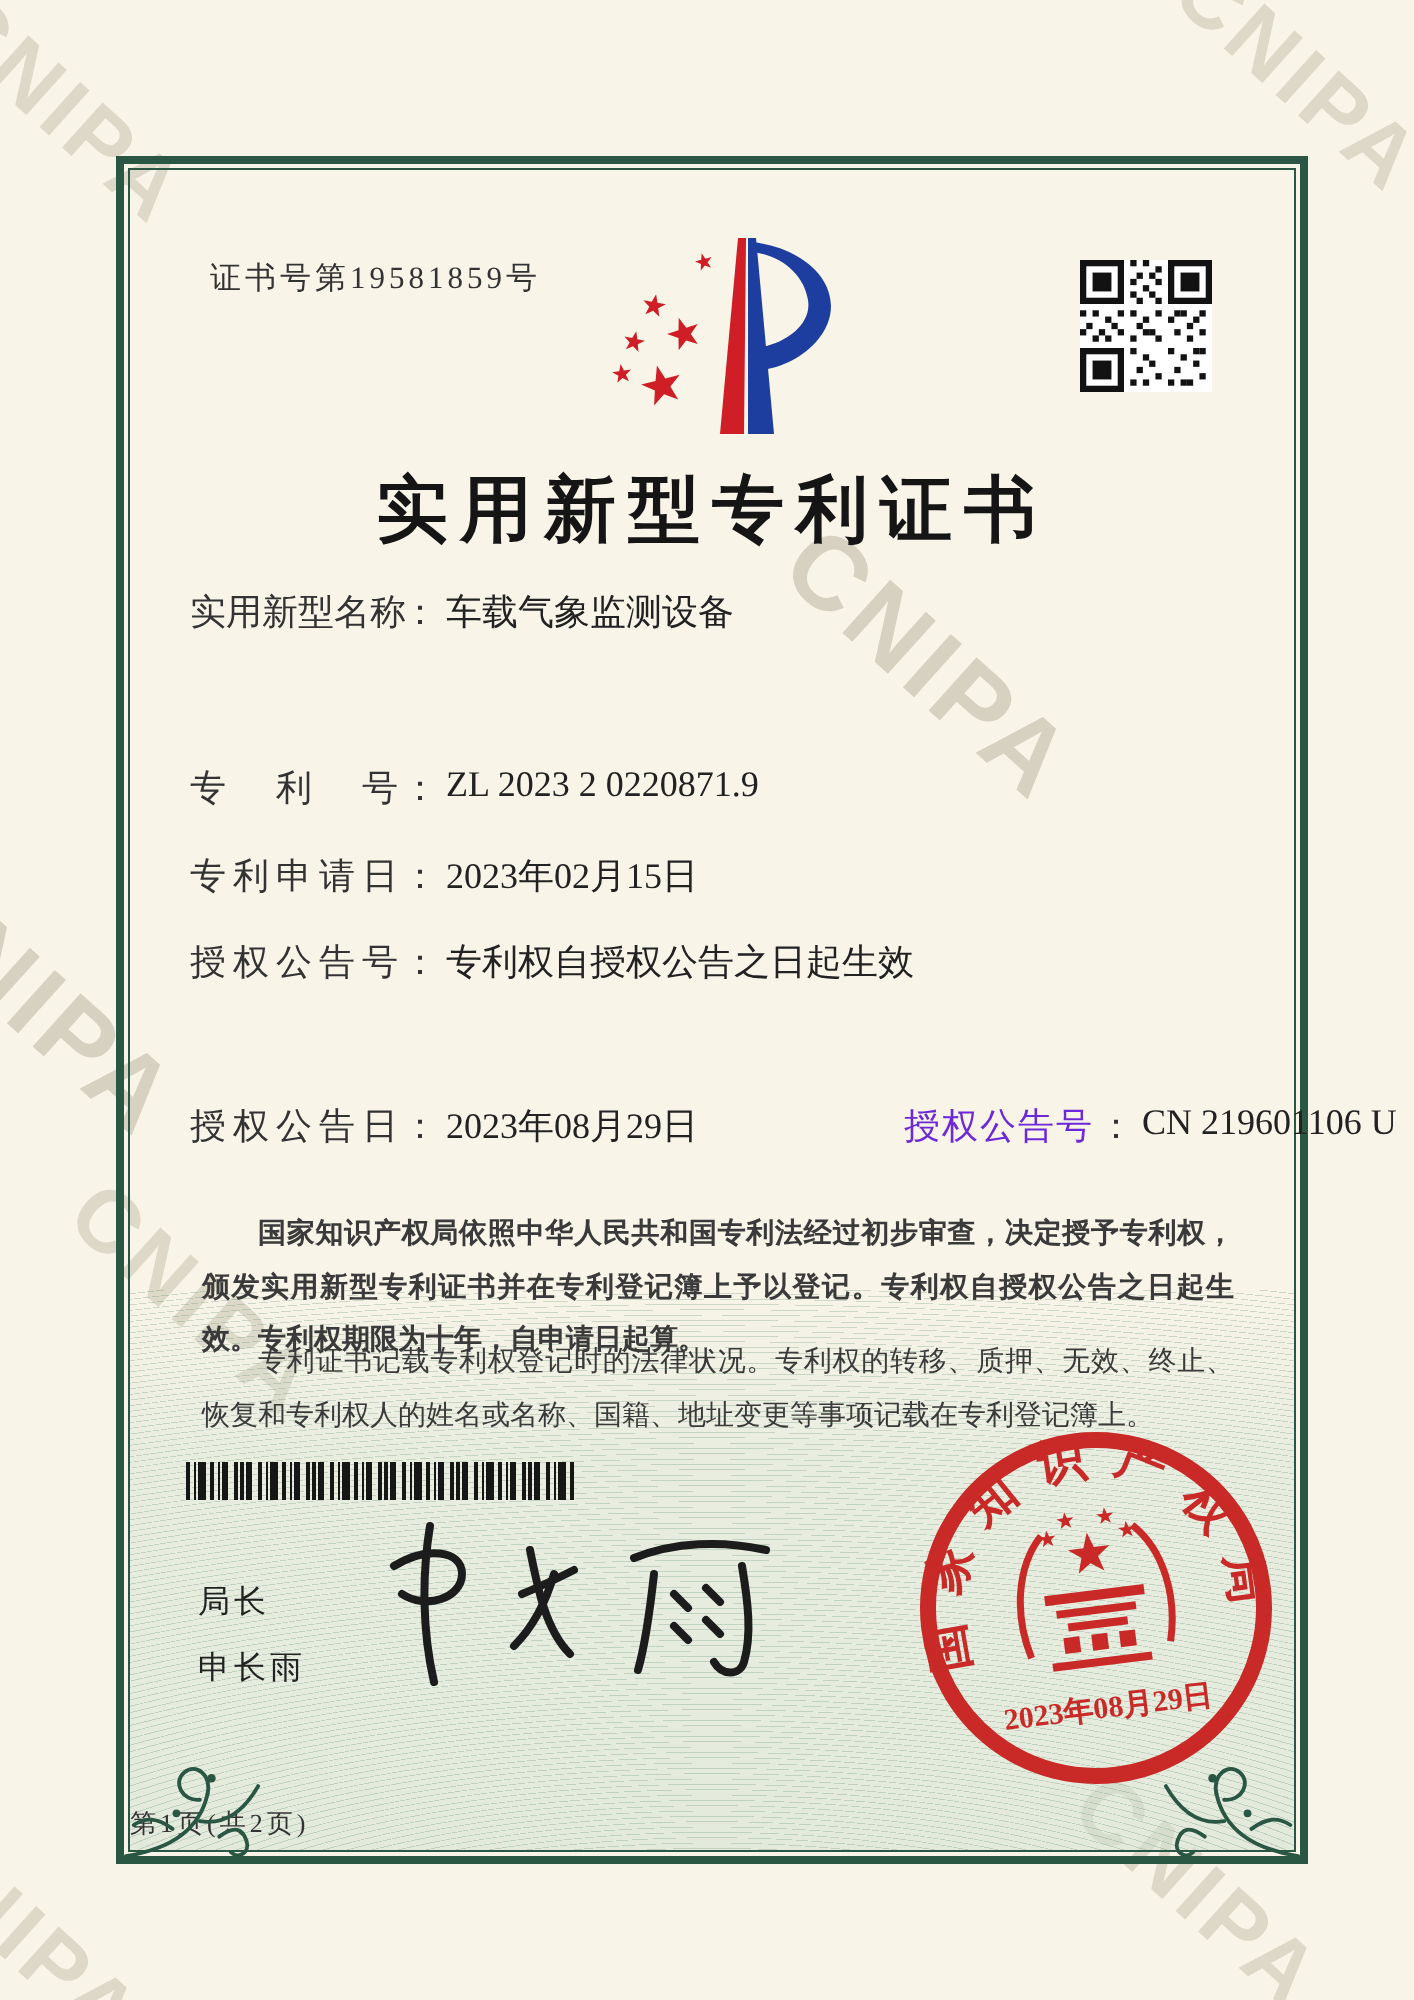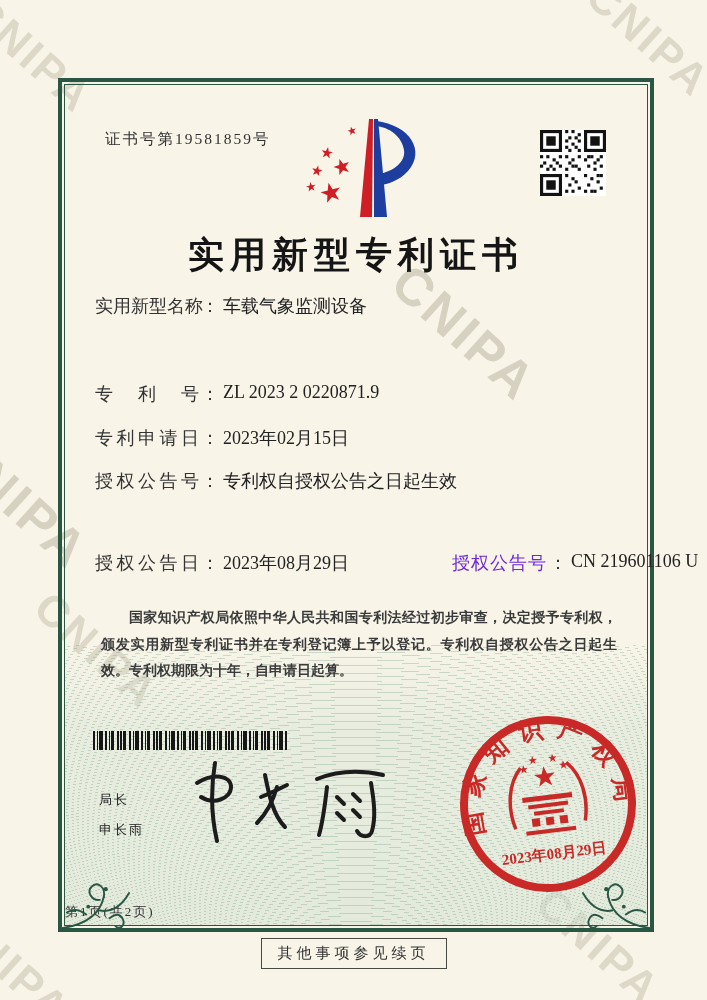--- a/index.html
+++ b/index.html
@@ -35,21 +35,21 @@
   .val.wrap{white-space:normal;width:385px;line-height:1.55;}
   .grant-no-group{position:absolute;left:357px;top:0;white-space:nowrap;}
   .lbl2{letter-spacing:1px;color:#6d28d9;}
   .para{position:absolute;left:36px;width:516px;font-size:14px;line-height:1.9;
         text-indent:2em;color:#3a3a3a;text-align:justify;}
   .barcode{position:absolute;left:28px;top:646px;width:196px;height:19px;
      background:
        repeating-linear-gradient(90deg,#161616 0 2px,rgba(0,0,0,0) 2px 6px),
        repeating-linear-gradient(90deg,#161616 0 1px,rgba(0,0,0,0) 1px 9px),
        repeating-linear-gradient(90deg,#161616 0 1px,rgba(0,0,0,0) 1px 4px);}
-  .director{position:absolute;left:34px;top:706px;font-size:13px;letter-spacing:2px;color:#222;}
+  .director{position:absolute;left:34px;top:706px;font-size:16px;letter-spacing:2px;color:#222;}
   .director div{margin-bottom:12px;}
   .signature{position:absolute;left:120px;top:668px;width:212px;height:96px;}
   .seal{position:absolute;left:392px;top:628px;width:182px;height:182px;
         transform:rotate(-7deg);opacity:0.95;}
   .page-info{position:absolute;left:0;right:0;top:818px;text-align:left;
              font-size:13px;letter-spacing:2px;color:#333;}
   .flourish{position:absolute;width:70px;height:70px;}
   .flourish.right{right:-4px;bottom:-5px;}
   .flourish.left{left:-4px;bottom:-5px;transform:scaleX(-1);}
   .cont-box{position:absolute;left:50%;top:938px;transform:translateX(-50%);
@@ -178,20 +178,21 @@
           <span class="lbl">授权公告号</span><span class="colon">：</span><span class="val">专利权自授权公告之日起生效</span>
         </div>
         <div class="row" style="top:466px;">
           <span class="lbl">授权公告日</span><span class="colon">：</span><span class="val">2023年08月29日</span>
           <span class="grant-no-group">
             <span class="lbl2">授权公告号</span><span class="colon">：</span><span class="val">CN 219601106 U</span>
           </span>
         </div>
 
         <div class="para" style="top:520px;font-weight:bold;">国家知识产权局依照中华人民共和国专利法经过初步审查，决定授予专利权，颁发实用新型专利证书并在专利登记簿上予以登记。专利权自授权公告之日起生效。专利权期限为十年，自申请日起算。</div>
+        <div class="para" style="top:584px;">专利证书记载专利权登记时的法律状况。专利权的转移、质押、无效、终止、恢复和专利权人的姓名或名称、国籍、地址变更等事项记载在专利登记簿上。</div>
 
         <div class="barcode"></div>
 
         <div class="director">
           <div>局长</div>
           <div>申长雨</div>
         </div>
 
         <svg class="signature" viewBox="0 0 212 96" aria-hidden="true">
           <g fill="none" stroke="#1c1c1c" stroke-width="4" stroke-linecap="round" stroke-linejoin="round">
@@ -257,15 +258,14 @@
             <path d="M46 56 C54 50 60 50 66 54"></path>
           </g>
           <circle cx="26" cy="30" r="2.2" fill="#2a5743"></circle>
           <circle cx="44" cy="48" r="2" fill="#2a5743"></circle>
         </svg>
 
       </div>
     </div>
   </div>
 
-  <div class="cont-box">其他事项参见续页</div>
 
 </div>
 
 </body></html>

